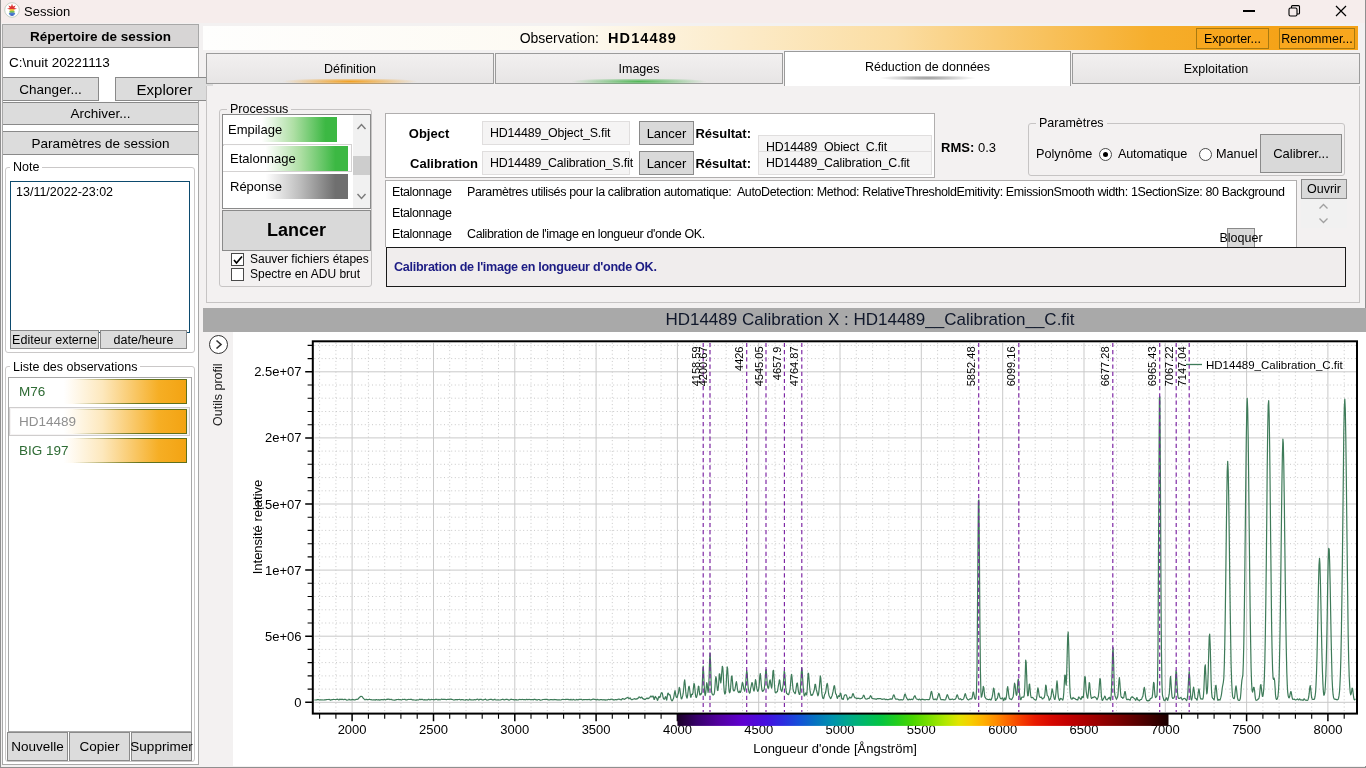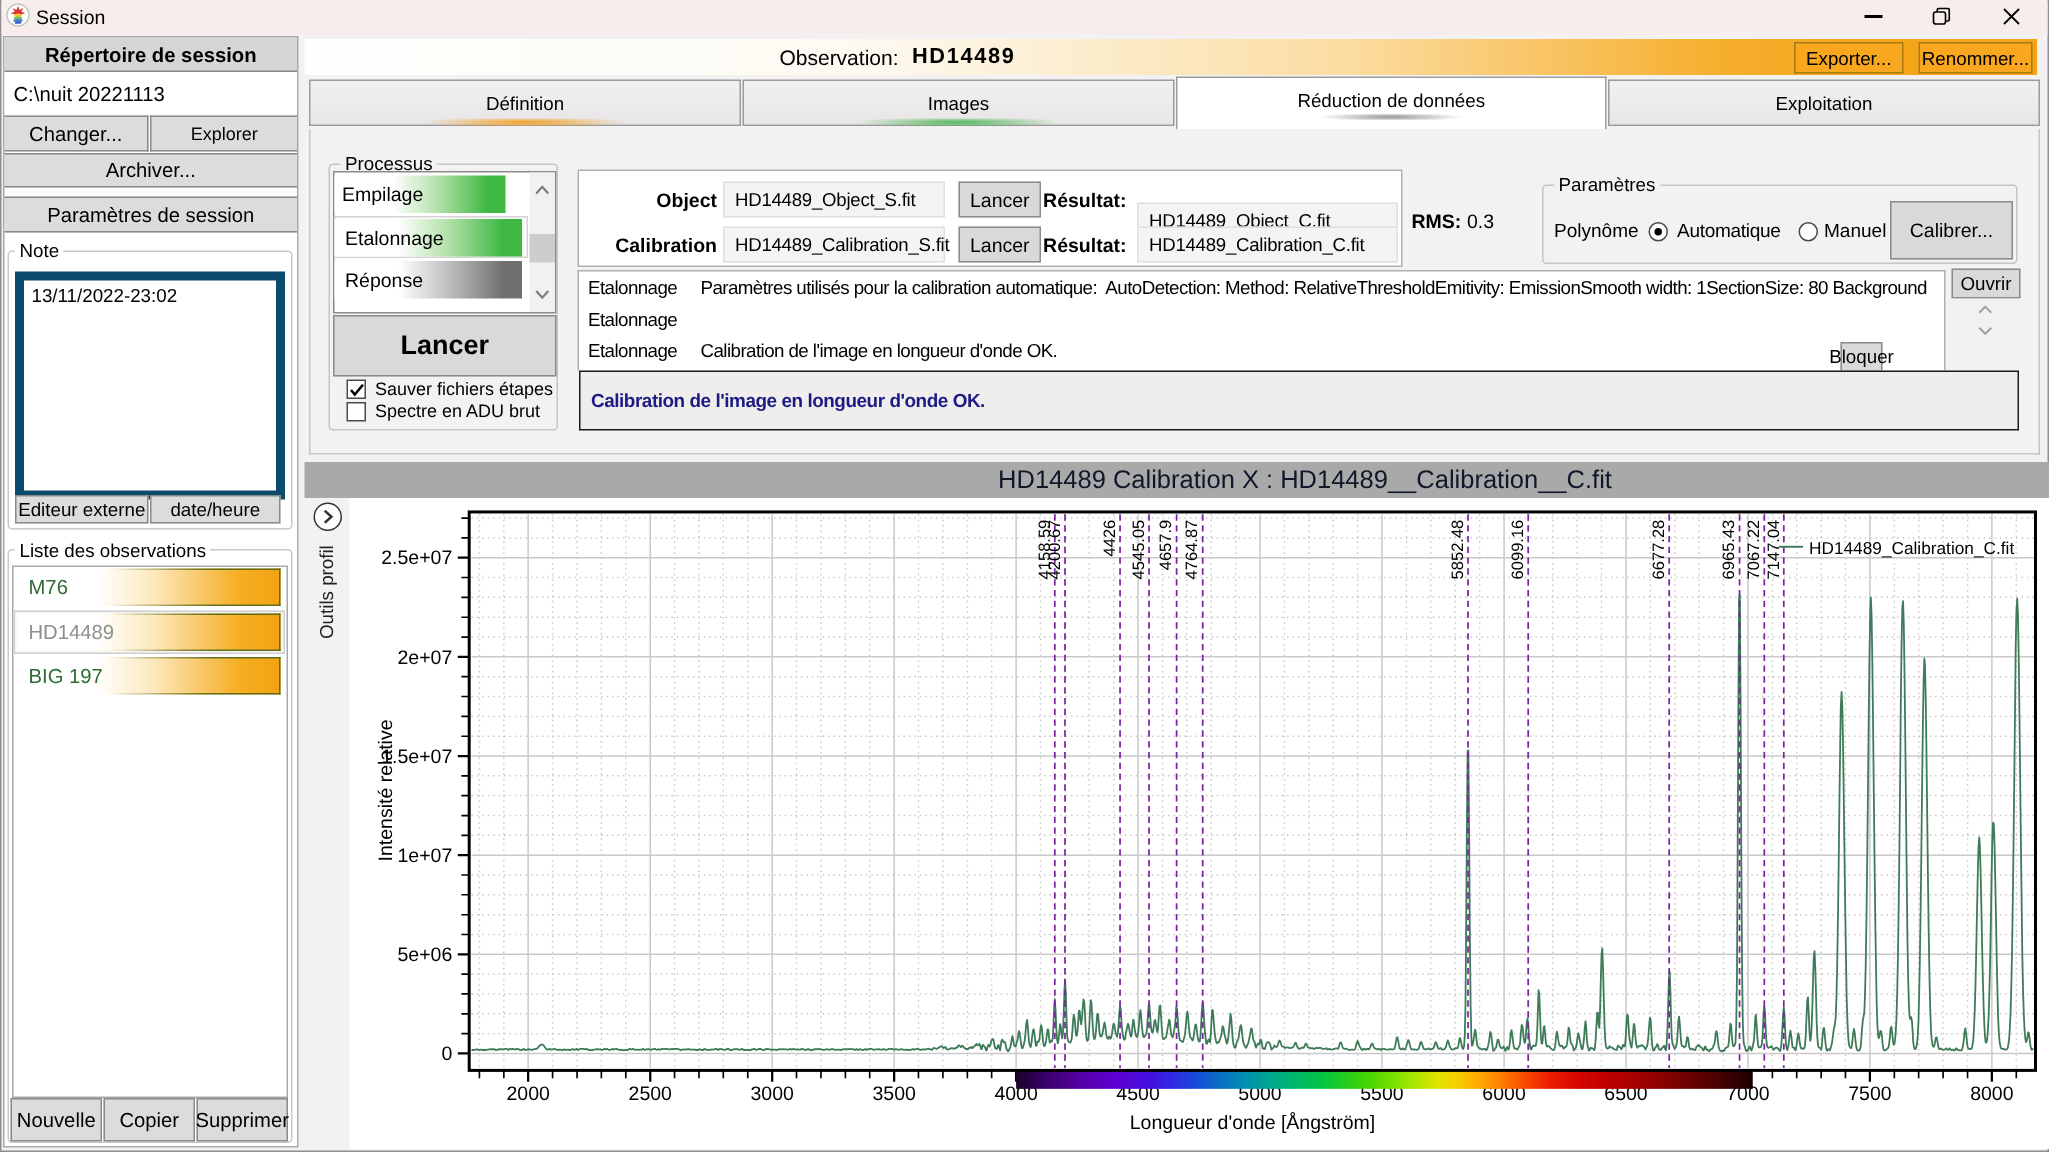--- a/index.html
+++ b/index.html
@@ -26,26 +26,26 @@
 <rect x="1" y="3" width="8" height="8" fill="none" stroke="#000" stroke-width="1.1" rx="1.5"></rect>
 <path d="M3.5 3 V1.6 a1 1 0 0 1 1 -1 H10.5 a1 1 0 0 1 1 1 V8 a1 1 0 0 1 -1 1 H9" fill="none" stroke="#000" stroke-width="1.1"></path>
 </svg>
 <svg class="abs" style="left:1335px;top:5px" width="12" height="12" viewBox="0 0 12 12">
 <path d="M1 1 L11 11 M11 1 L1 11" stroke="#000" stroke-width="1.2"></path>
   </svg>
 <div class="abs" style="left:2px;top:24px;width:197px;height:741px;background:#fff;border:1px solid #a8a8a8"></div>
 <div class="abs" style="left:3px;top:25px;width:195px;height:23px;background:#d7d5d5;border-bottom:1px solid #8a8a8a;display:flex;align-items:center;justify-content:center;font-weight:bold;font-size:13.5px">Répertoire de session</div>
 <div class="abs" style="left:3px;top:49px;width:195px;height:27px;background:#fff;display:flex;align-items:center;padding-left:6px;font-size:13.5px">C:\nuit 20221113</div>
 <div class="btn" style="left:3px;top:77px;width:96px;height:24px;font-size:13.5px;border-left:none">Changer...</div>
-<div class="btn" style="left:100px;top:77px;width:98px;height:24px;font-size:12px;border-right:none">Explorer</div>
+<div class="btn" style="left:115px;top:77px;width:98px;height:24px;font-size:15px;border-right:none">Explorer</div>
 <div class="btn" style="left:3px;top:102px;width:195px;height:23px;font-size:13.5px;border-left:none;border-right:none">Archiver...</div>
 <div class="btn" style="left:3px;top:131px;width:195px;height:24px;font-size:13.5px;border-left:none;border-right:none">Paramètres de session</div>
 <div class="grp" style="left:5px;top:167px;width:190px;height:186px;border-color:#cac8c8"></div>
 <div class="grplbl" style="left:10px;top:160px;background:#fff">Note</div>
-<div class="abs" style="left:10px;top:181px;width:180px;height:152px;background:#fff;border:6px solid #0c4a6e;padding:3px 5px;font-size:12.5px">13/11/2022-23:02</div>
+<div class="abs" style="left:10px;top:181px;width:180px;height:152px;background:#fff;border:1px solid #0c4a6e;padding:3px 5px;font-size:12.5px">13/11/2022-23:02</div>
 <div class="btn" style="left:10px;top:330px;width:89px;height:19px;font-size:12.5px">Editeur externe</div>
 <div class="btn" style="left:100px;top:330px;width:87px;height:19px;font-size:12.5px">date/heure</div>
 <div class="grp" style="left:5px;top:366px;width:190px;height:396px;border-color:#cac8c8"></div>
 <div class="grplbl" style="left:10px;top:360px;background:#fff">Liste des observations</div>
 <div class="abs" style="left:8px;top:377px;width:184px;height:355px;background:#fff;border:1px solid #a8a8a8"></div>
 <div class="abs" style="left:11px;top:379px;width:176px;height:25px;background:linear-gradient(to right,#ffffff 30%,#fde8bd 52%,#f6ae24 84%,#f3a312);display:flex;align-items:center;padding-left:8px;font-size:13.5px;color:#2e6b34"><div style="position:absolute;left:0;top:0;width:100%;height:1px;background:linear-gradient(to right,rgba(95,112,28,0) 35%,rgba(95,112,28,1) 75%)"></div><div style="position:absolute;left:0;bottom:0;width:100%;height:1px;background:linear-gradient(to right,rgba(95,112,28,0) 35%,rgba(95,112,28,1) 75%)"></div><div style="position:absolute;right:0;top:0;width:1px;height:100%;background:#5f701c"></div>M76</div>
 <div class="abs" style="left:9px;top:407px;width:181px;height:29px;background:#f6f4f4;border:1px solid #cfcdcd"></div>
 <div class="abs" style="left:11px;top:409px;width:176px;height:25px;background:linear-gradient(to right,#ffffff 30%,#fde8bd 52%,#f6ae24 84%,#f3a312);display:flex;align-items:center;padding-left:8px;font-size:13.5px;color:#8f8f8f"><div style="position:absolute;left:0;top:0;width:100%;height:1px;background:linear-gradient(to right,rgba(95,112,28,0) 35%,rgba(95,112,28,1) 75%)"></div><div style="position:absolute;left:0;bottom:0;width:100%;height:1px;background:linear-gradient(to right,rgba(95,112,28,0) 35%,rgba(95,112,28,1) 75%)"></div><div style="position:absolute;right:0;top:0;width:1px;height:100%;background:#5f701c"></div>HD14489</div>
 <div class="abs" style="left:11px;top:438px;width:176px;height:25px;background:linear-gradient(to right,#ffffff 30%,#fde8bd 52%,#f6ae24 84%,#f3a312);display:flex;align-items:center;padding-left:8px;font-size:13.5px;color:#2e6b34"><div style="position:absolute;left:0;top:0;width:100%;height:1px;background:linear-gradient(to right,rgba(95,112,28,0) 35%,rgba(95,112,28,1) 75%)"></div><div style="position:absolute;left:0;bottom:0;width:100%;height:1px;background:linear-gradient(to right,rgba(95,112,28,0) 35%,rgba(95,112,28,1) 75%)"></div><div style="position:absolute;right:0;top:0;width:1px;height:100%;background:#5f701c"></div>BIG 197</div>
 <div class="btn" style="left:7px;top:732px;width:61px;height:29px;font-size:13.5px">Nouvelle</div>
@@ -85,21 +85,21 @@
 <div class="abs" style="left:353px;top:156px;width:17px;height:19px;background:#cdcdcd"></div>
 <div class="btn" style="left:222px;top:210px;width:149px;height:41px;background:#d9d9d9;font-size:18px;font-weight:bold">Lancer</div>
 <div class="abs" style="left:231px;top:253px;width:13px;height:13px;background:#fff;border:1px solid #494949"></div>
 <svg class="abs" style="left:232px;top:254px" width="12" height="12" viewBox="0 0 12 12">
     <path d="M2 6 L4.5 9 L10 2.5" fill="none" stroke="#000" stroke-width="1.7"></path>
   </svg>
 <div class="abs" style="left:250px;top:252px;font-size:12px">Sauver fichiers étapes</div>
 <div class="abs" style="left:231px;top:268px;width:13px;height:13px;background:#fff;border:1px solid #494949"></div>
 <div class="abs" style="left:250px;top:267px;font-size:12px">Spectre en ADU brut</div>
 <div class="abs" style="left:385px;top:113px;width:550px;height:65px;background:#fff;border:1px solid #b0aeae"></div>
-<div class="abs" style="left:380px;top:126px;width:98px;text-align:right;font-weight:bold;font-size:13px">Object</div>
+<div class="abs" style="left:380px;top:126px;width:98px;text-align:center;font-weight:bold;font-size:13px">Object</div>
 <div class="fld" style="left:482px;top:121px;width:148px;height:24px">HD14489_Object_S.fit</div>
 <div class="btn" style="left:639px;top:121px;width:55px;height:24px;background:#d9d9d9;font-size:13px">Lancer</div>
 <div class="abs" style="left:380px;top:156px;width:98px;text-align:right;font-weight:bold;font-size:13px">Calibration</div>
 <div class="fld" style="left:482px;top:151px;width:148px;height:24px">HD14489_Calibration_S.fit</div>
 <div class="btn" style="left:639px;top:151px;width:55px;height:24px;background:#d9d9d9;font-size:13px">Lancer</div>
 <div class="abs" style="left:655px;top:126px;width:96px;text-align:right;font-weight:bold;font-size:13px">Résultat:</div>
 <div class="fld" style="left:758px;top:135px;width:174px;height:24px">HD14489_Object_C.fit</div>
 <div class="abs" style="left:655px;top:156px;width:96px;text-align:right;font-weight:bold;font-size:13px">Résultat:</div>
 <div class="fld" style="left:758px;top:151px;width:174px;height:24px">HD14489_Calibration_C.fit</div>
 <div class="abs" style="left:941px;top:140px;font-weight:bold;font-size:13px">RMS:</div>

